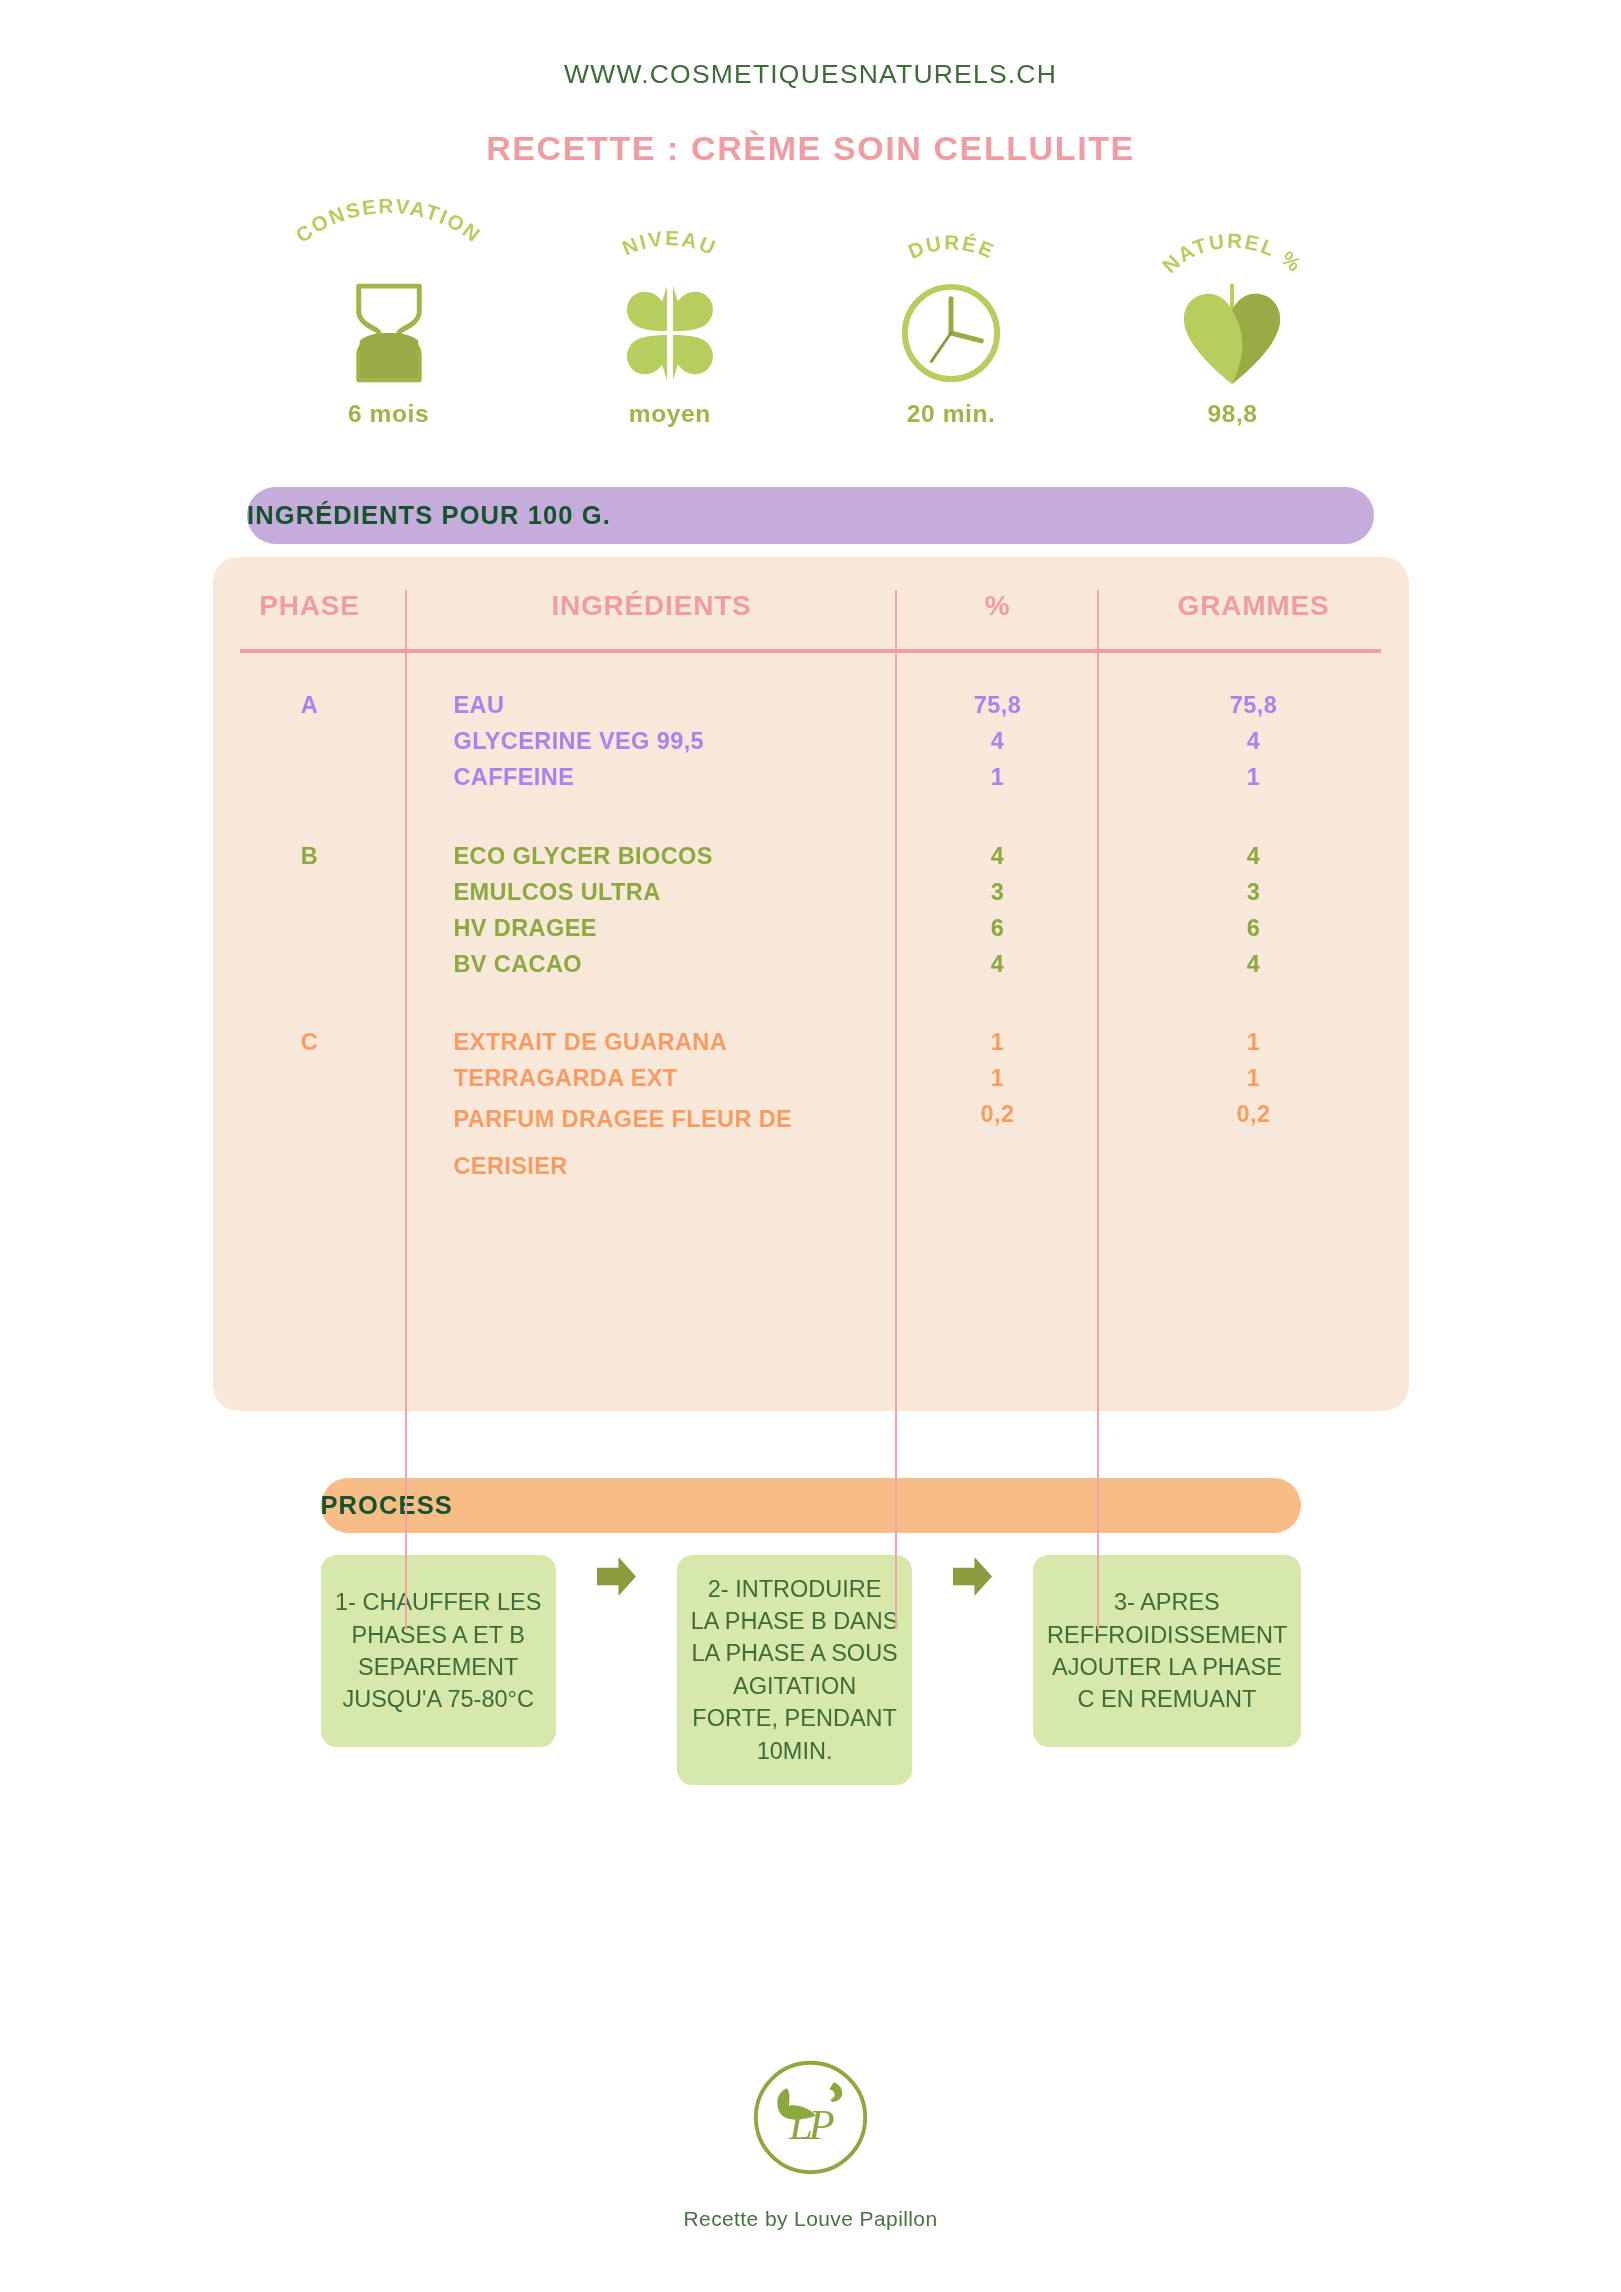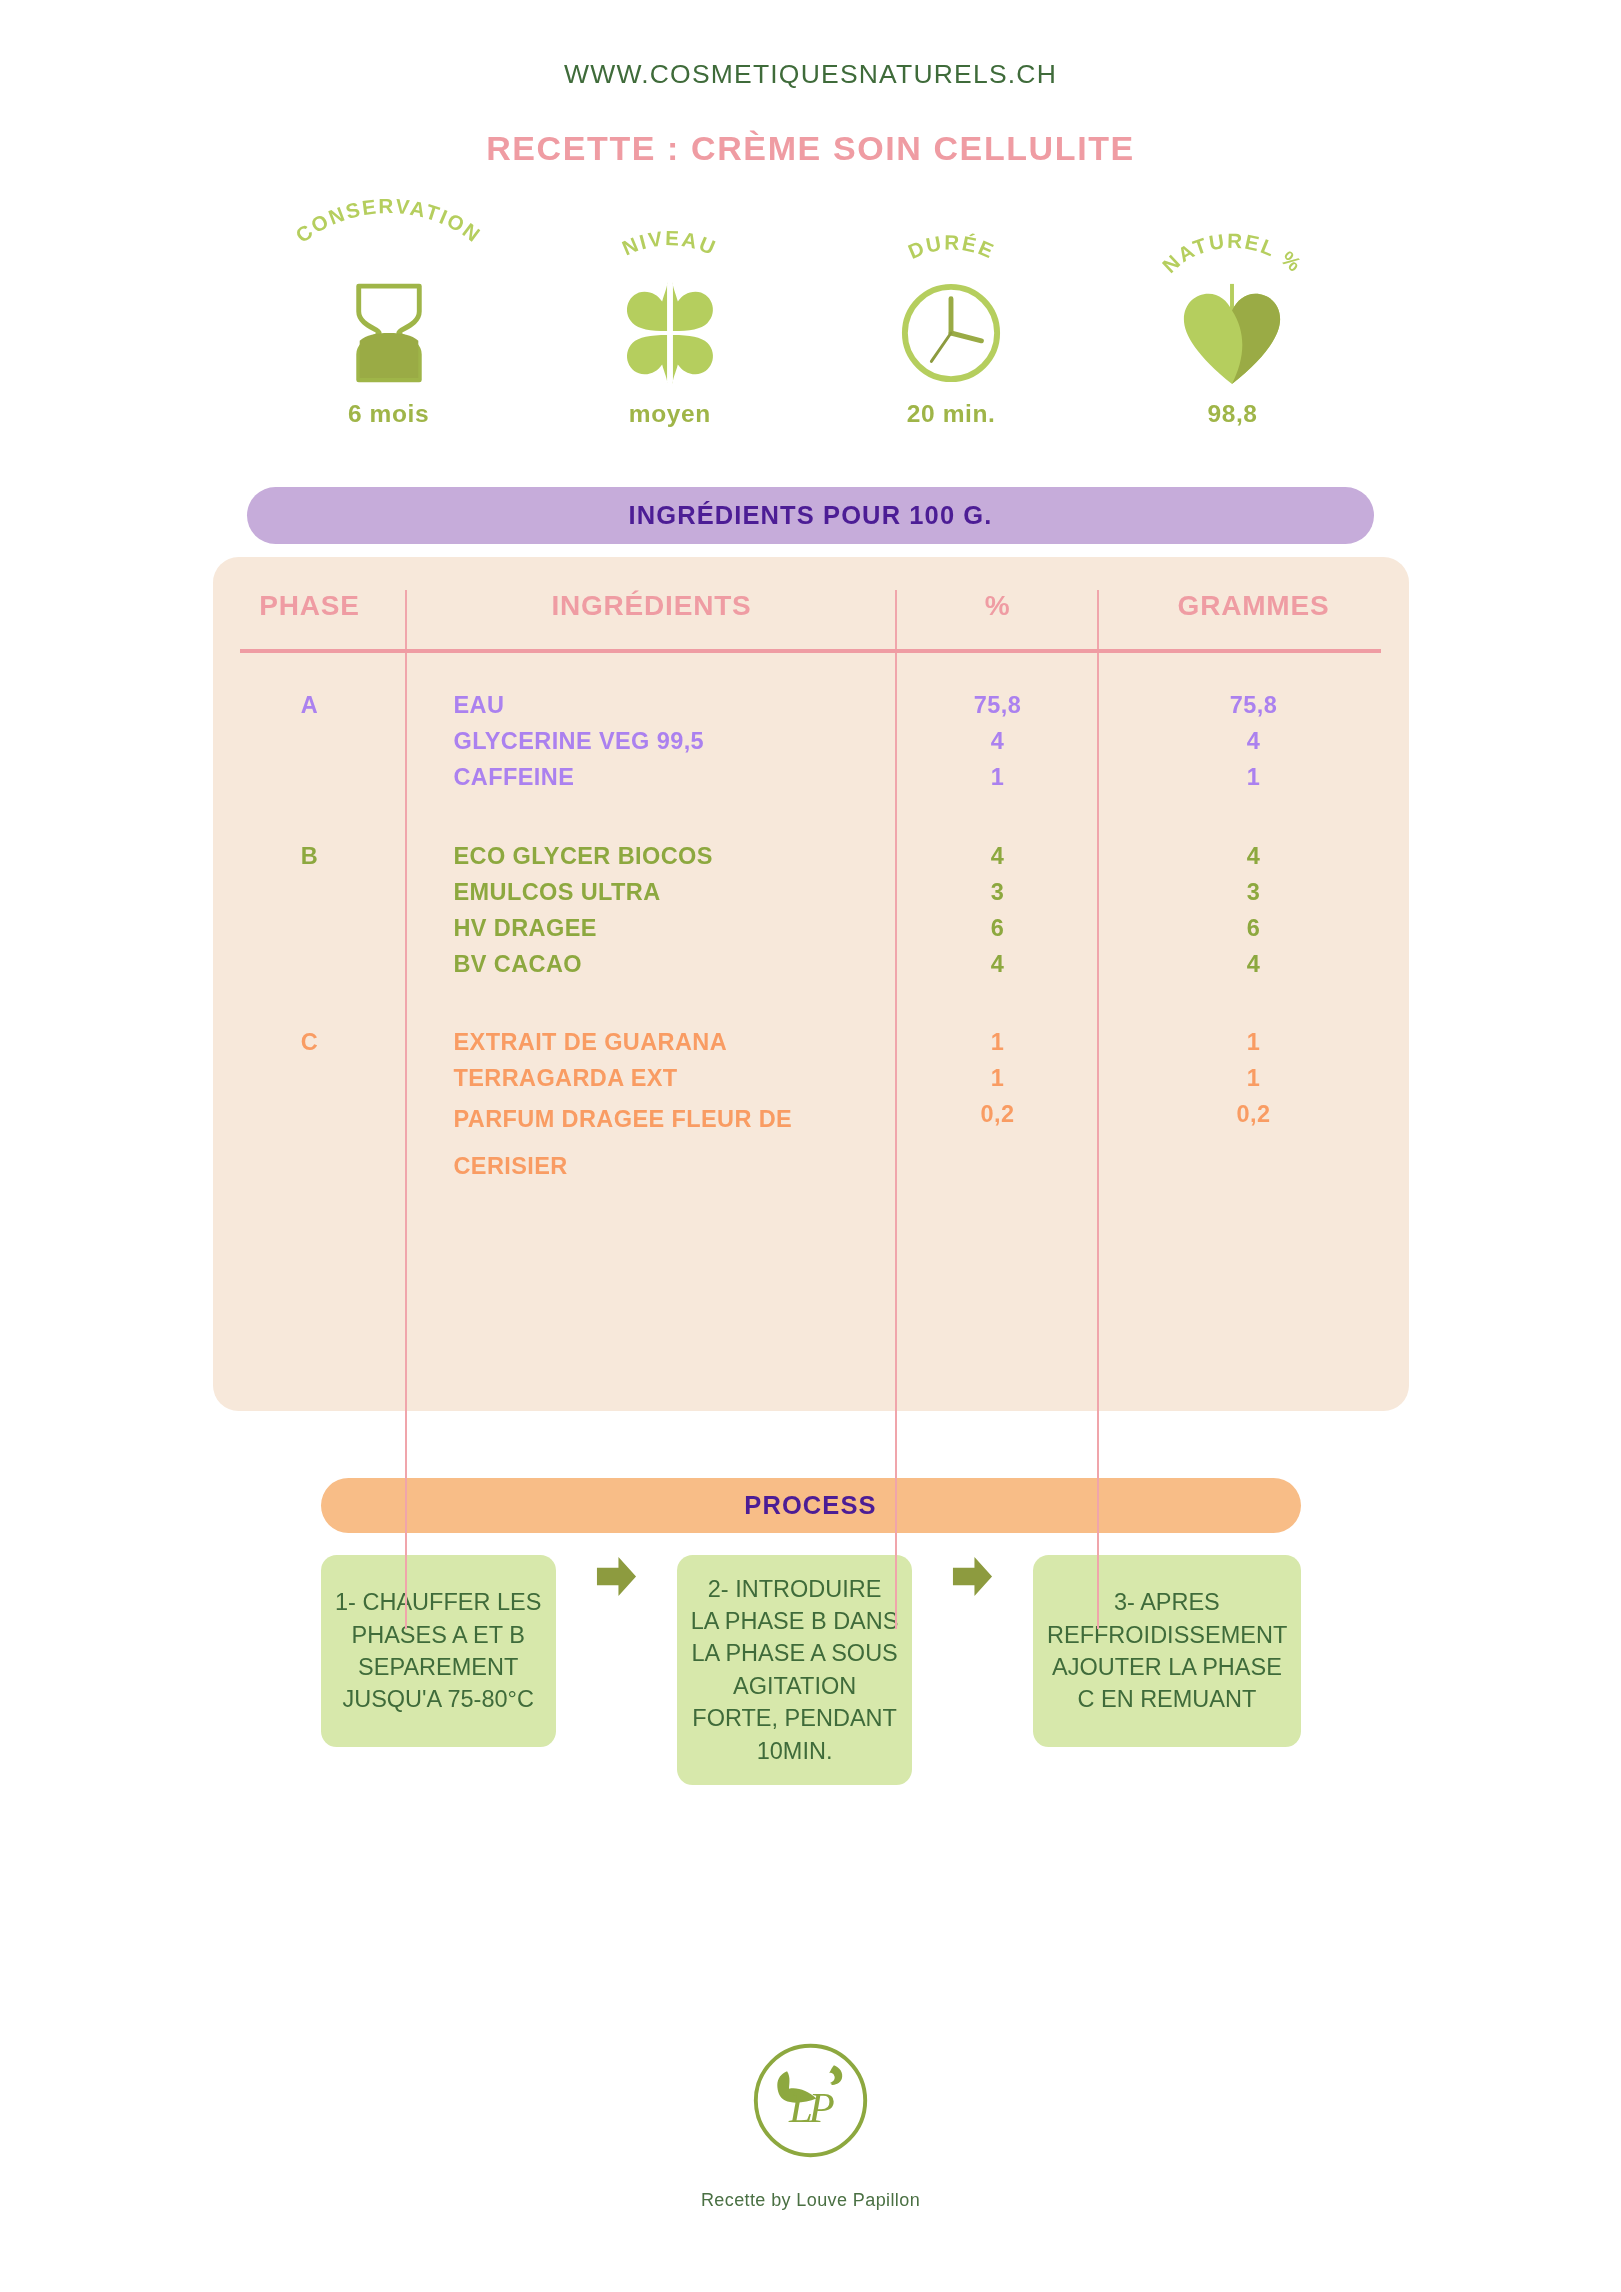--- a/index.html
+++ b/index.html
@@ -63,22 +63,21 @@
     margin-top: 13.7px;
     font-size: 24.5px;
     font-weight: bold;
     color: #9fb548;
     letter-spacing: 0.6px;
   }
 
   
   .bar {
     border-radius: 39px;
-    text-align: center;
-    color: #4c1d95;
+    color: #14532d;
     font-weight: bold;
     letter-spacing: 1.1px;
   }
   .bar-ingredients {
     width: 1127px;
     margin: 59px auto 0 auto;
     height: 57px;
     line-height: 57px;
     background: #c6acda;
     font-size: 25.5px;
@@ -196,24 +195,24 @@
 
   
   .footer {
     position: absolute;
     left: 0; right: 0;
     bottom: 0;
     text-align: center;
   }
   .logo-wrap { display: flex; justify-content: center; margin-bottom: 27.4px; }
   .credit {
-    font-size: 18px;
+    font-size: 21px;
     color: #4a7043;
     letter-spacing: 0.4px;
-    padding-bottom: 82px;
+    padding-bottom: 62px;
   }
 </style>
 </head>
 <body>
 
 <div class="site-url">WWW.COSMETIQUESNATURELS.CH</div>
 <div class="recipe-title">RECETTE : CRÈME SOIN CELLULITE</div>
 
 <div class="icon-row">
 

